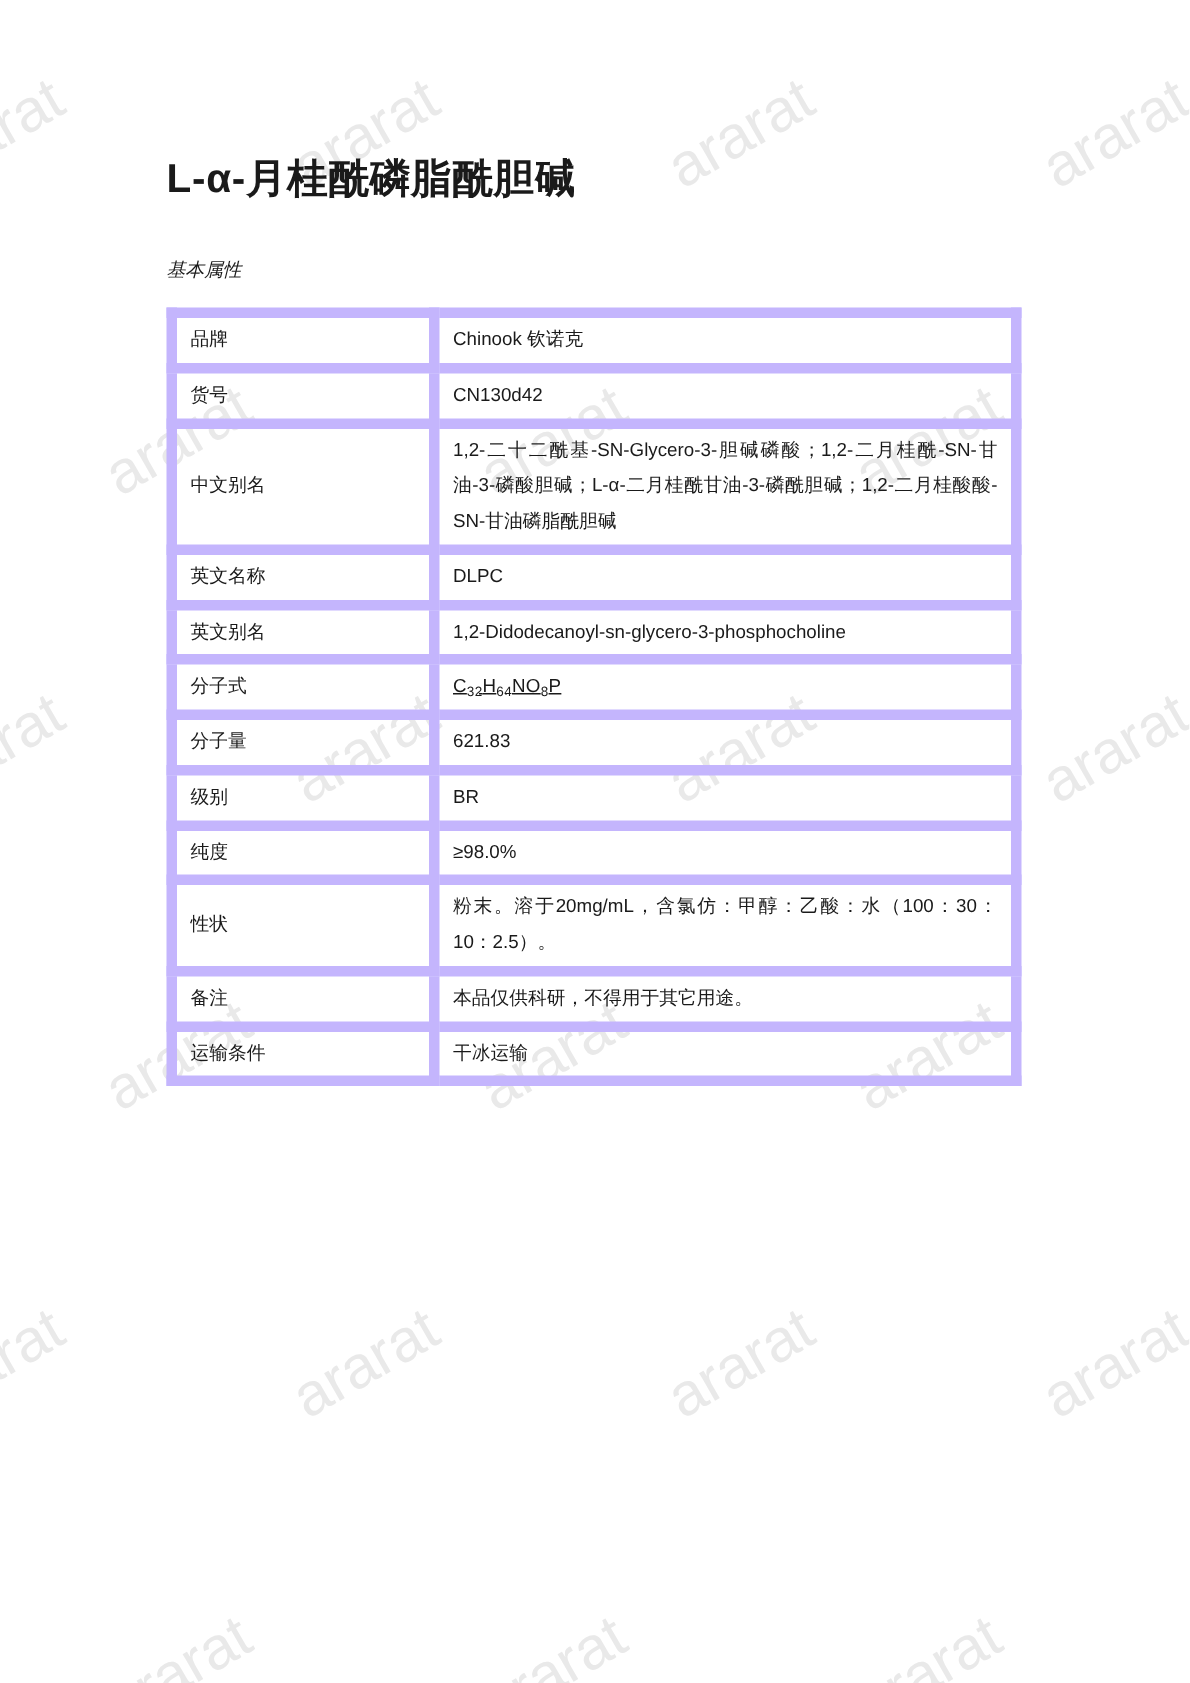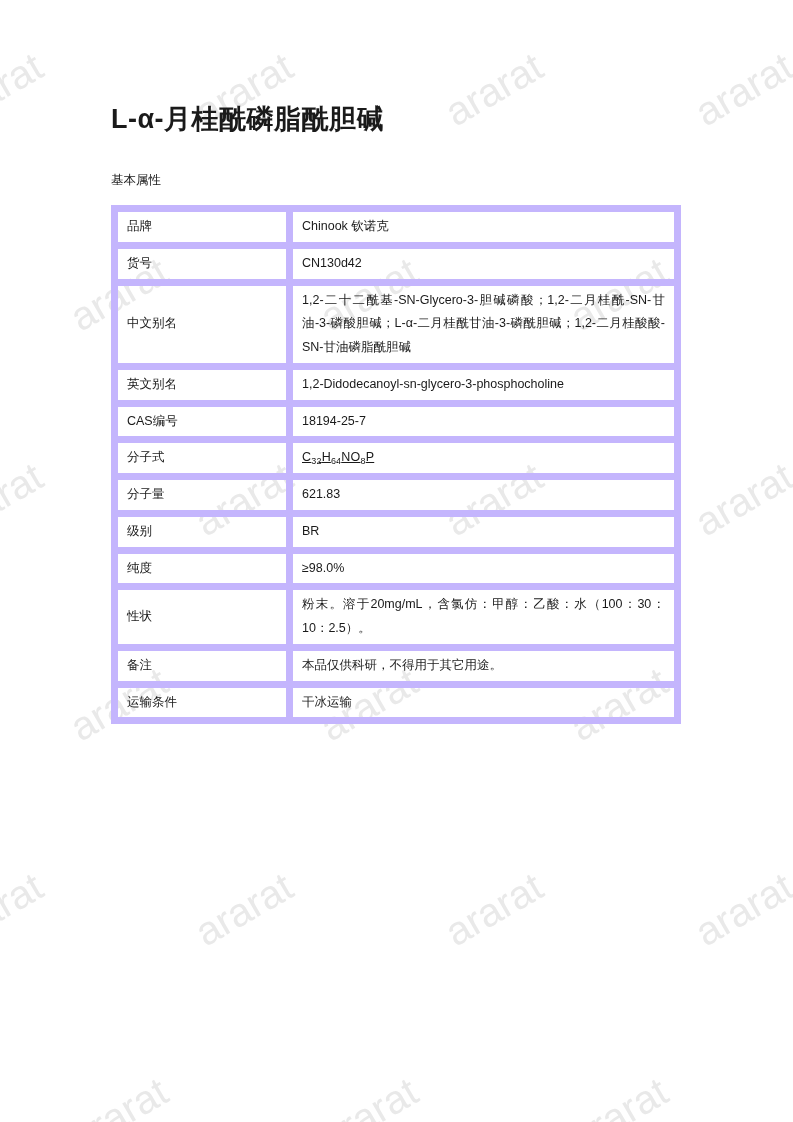--- a/index.html
+++ b/index.html
@@ -57,20 +57,21 @@
     white-space: nowrap;
   }
 
   #section-subtitle {
     position: absolute;
     left: 111px;
     top: 172px;
     font-size: 12.5px;
     font-weight: 400;
     white-space: nowrap;
+    font-style: italic;
   }
 
   #props-table {
     position: absolute;
     left: 111px;
     top: 205px;
     width: 570px;
     border-collapse: collapse;
     table-layout: fixed;
   }
@@ -140,26 +141,26 @@
           </tr>
           <tr>
             <td class="label">货号</td>
             <td class="value">CN130d42</td>
           </tr>
           <tr>
             <td class="label">中文别名</td>
             <td class="value">1,2-二十二酰基-SN-Glycero-3-胆碱磷酸；1,2-二月桂酰-SN-甘油-3-磷酸胆碱；L-α-二月桂酰甘油-3-磷酰胆碱；1,2-二月桂酸酸-SN-甘油磷脂酰胆碱</td>
           </tr>
           <tr>
+            <td class="label">英文名称</td>
+            <td class="value">DLPC</td>
+          </tr>
+          <tr>
             <td class="label">英文别名</td>
             <td class="value">1,2-Didodecanoyl-sn-glycero-3-phosphocholine</td>
-          </tr>
-          <tr>
-            <td class="label">CAS编号</td>
-            <td class="value">18194-25-7</td>
           </tr>
           <tr>
             <td class="label">分子式</td>
             <td class="value formula"><span>C</span><sub>32</sub><span>H</span><sub>64</sub><span>NO</span><sub>8</sub><span>P</span></td>
           </tr>
           <tr>
             <td class="label">分子量</td>
             <td class="value">621.83</td>
           </tr>
           <tr>

